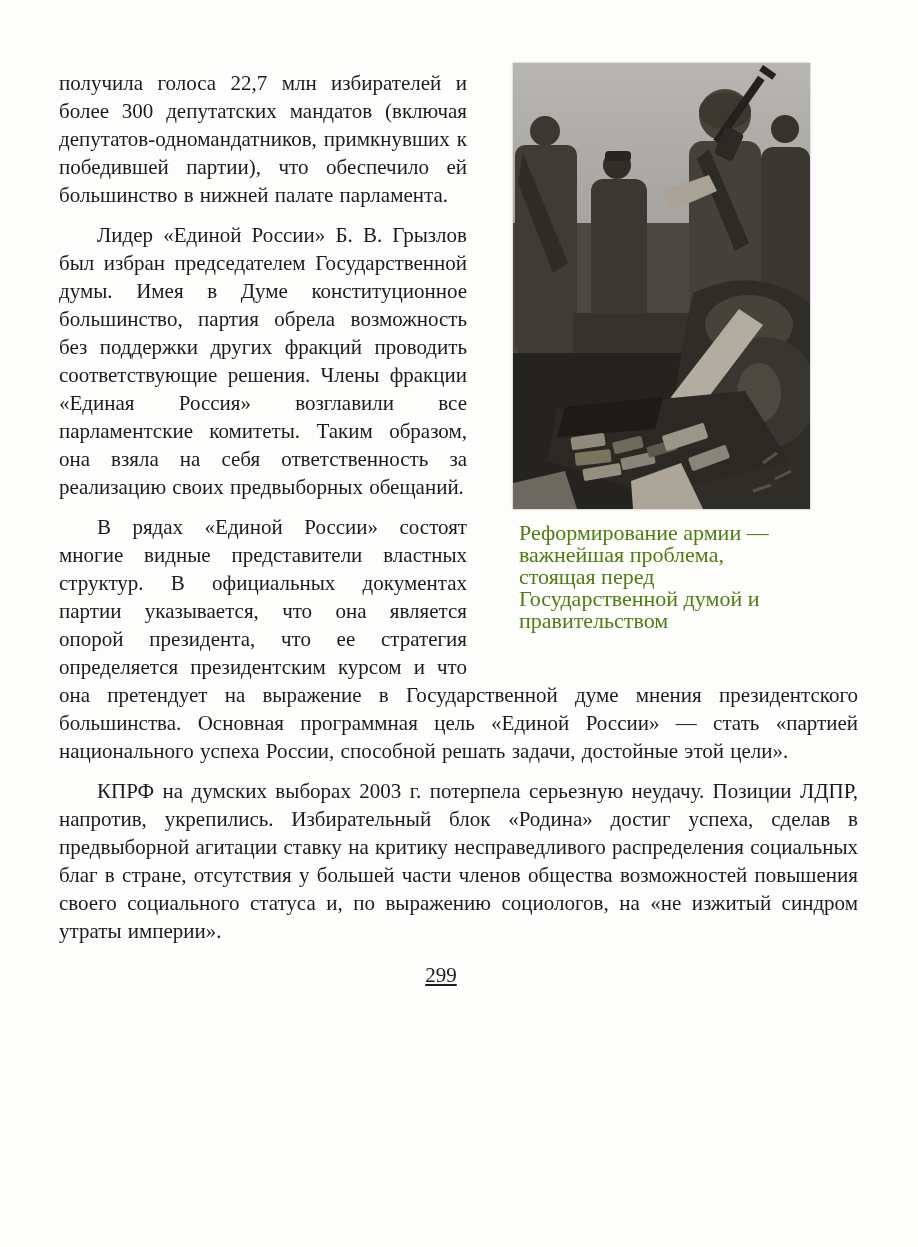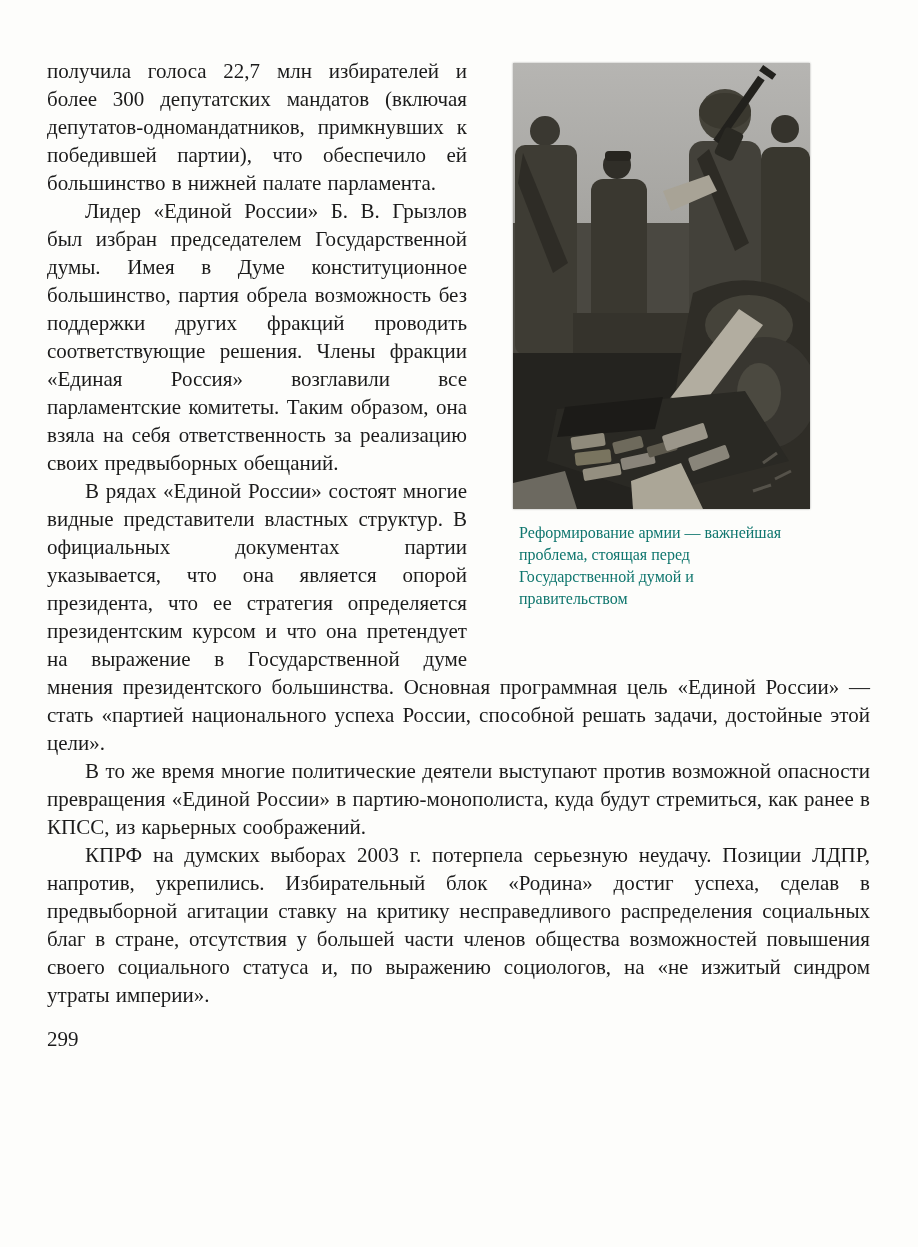--- a/index.html
+++ b/index.html
@@ -9,21 +9,21 @@
     margin:0 auto;
     background:#fdfdfb;
     font-family:"Liberation Serif","DejaVu Serif",serif;
     color:#1b1b1b;
     overflow:hidden;
   }
   .content {
     position:absolute; left:47px; top:57px; width:823px;
   }
   .para {
-    margin:0;
+    margin:12px;
     font-size:21px;
     line-height:28px;
     text-align:justify;
     text-indent:38px;
     word-spacing:1px;
   }
   .para.no-indent { text-indent:0; }
   figure.photo-figure {
     float:right;
     width:380px;
@@ -33,32 +33,33 @@
   .photo {
     margin-left:23px;
     width:297px; height:446px;
     background:#a9a8a4;
     box-shadow:0 0 2px rgba(0,0,0,.35);
   }
   .photo svg { display:block; width:297px; height:446px; }
   figcaption.photo-caption {
     margin:13px 0 0 29px;
     width:282px;
-    font-size:16px;
+    font-size:22px;
     line-height:22px;
     text-align:left;
-    color:#0f766e;
+    color:#4d7c0f;
   }
   .page-number {
     clear:both;
     margin-top:16px;
     padding-right:35px;
-    text-align:left;
+    text-align:center;
     font-size:21px;
     line-height:28px;
+    text-decoration:underline;
   }
 </style>
 </head>
 <body>
 
 <div class="page">
   <div class="content">
 
     <figure class="photo-figure">
       <div class="photo">
@@ -126,18 +127,17 @@
 
           <path d="M250 400 l14 -10 M262 416 l16 -8 M240 428 l18 -6" stroke="#55524a" stroke-width="3" fill="none"></path>
         </svg>
       </div>
       <figcaption class="photo-caption">Реформирование армии — важнейшая проблема, стоящая перед Государственной думой и правительством</figcaption>
     </figure>
 
     <p class="para no-indent">получила голоса 22,7 млн избирателей и более 300 депутатских мандатов (включая депутатов-одномандатников, примкнувших к победившей партии), что обеспечило ей большинство в нижней палате парламента.</p>
     <p class="para">Лидер «Единой России» Б. В. Грызлов был избран председателем Государственной думы. Имея в Думе конституционное большинство, партия обрела возможность без поддержки других фракций проводить соответствующие решения. Члены фракции «Единая Россия» возглавили все парламентские комитеты. Таким образом, она взяла на себя ответственность за реализацию своих предвыборных обещаний.</p>
     <p class="para">В рядах «Единой России» состоят многие видные представители властных структур. В официальных документах партии указывается, что она является опорой президента, что ее стратегия определяется президентским курсом и что она претендует на выражение в Государственной думе мнения президентского большинства. Основная программная цель «Единой России» — стать «партией национального успеха России, способной решать задачи, достойные этой цели».</p>
-    <p class="para">В то же время многие политические деятели выступают против возможной опасности превращения «Единой России» в партию-монополиста, куда будут стремиться, как ранее в КПСС, из карьерных соображений.</p>
     <p class="para">КПРФ на думских выборах 2003 г. потерпела серьезную неудачу. Позиции ЛДПР, напротив, укрепились. Избирательный блок «Родина» достиг успеха, сделав в предвыборной агитации ставку на критику несправедливого распределения социальных благ в стране, отсутствия у большей части членов общества возможностей повышения своего социального статуса и, по выражению социологов, на «не изжитый синдром утраты империи».</p>
 
     <div class="page-number">299</div>
   </div>
 </div>
 
 </body></html>

